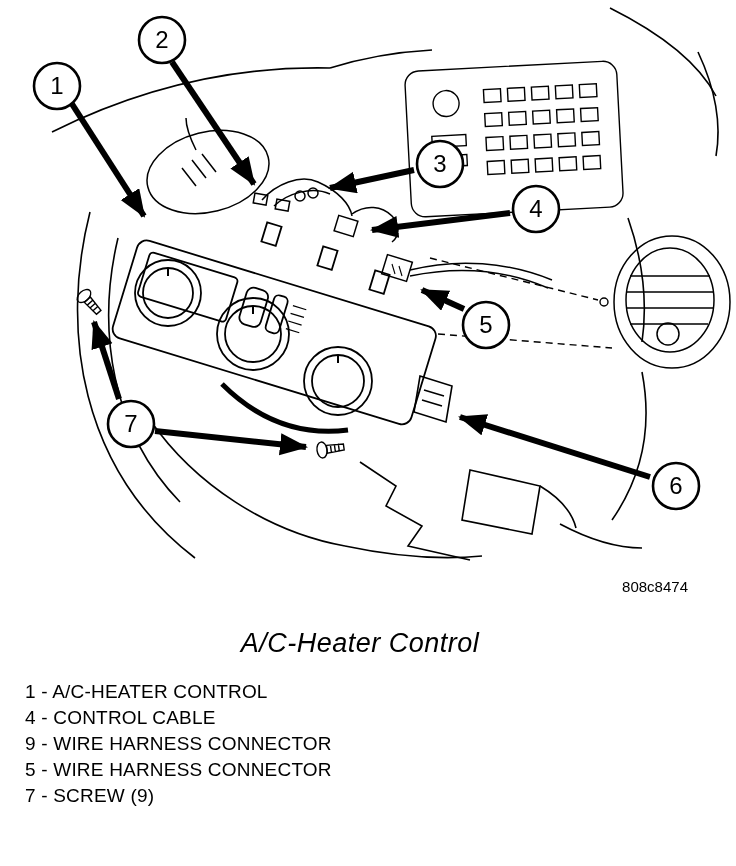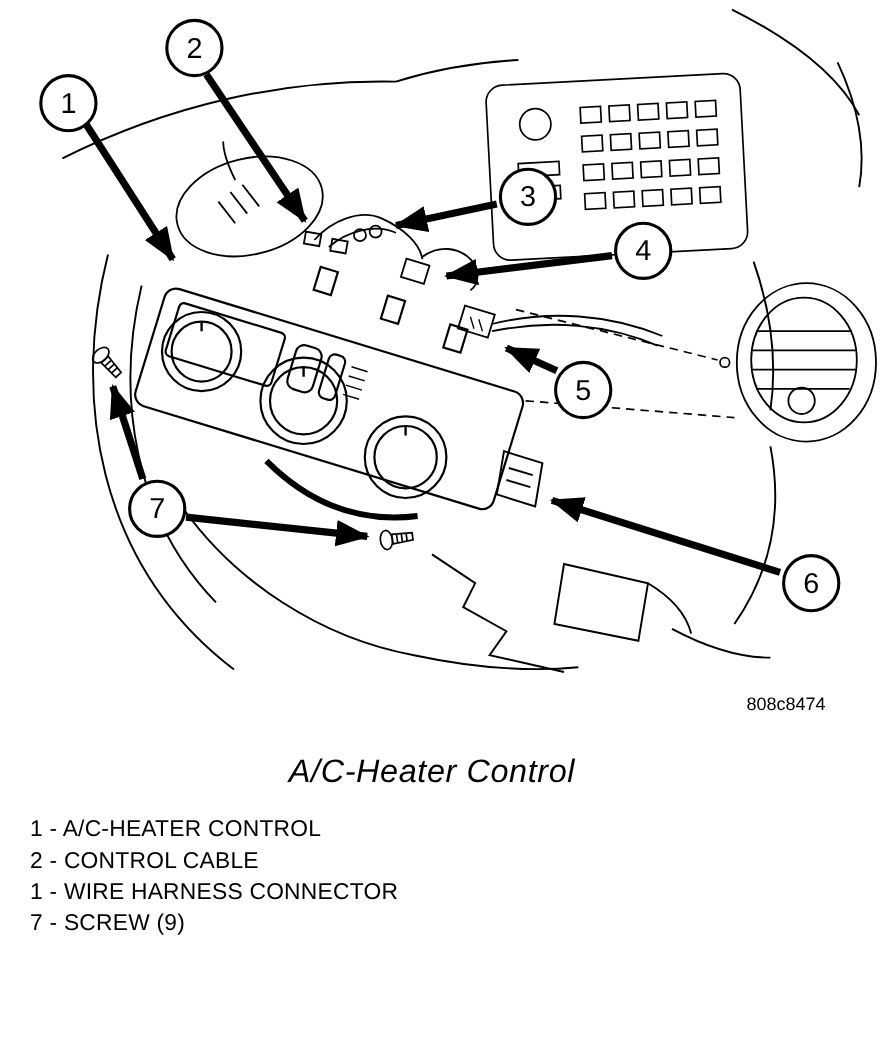--- a/index.html
+++ b/index.html
@@ -197,18 +197,19 @@
       </g>
     </g>
 
     <text class="fig-code" x="688" y="592" text-anchor="end">808c8474</text>
   </svg>
 
   <div class="figure-title">A/C-Heater Control</div>
 
   <ul class="legend">
     <li>1 - A/C-HEATER CONTROL</li>
-    <li>2 - CONTROL CABLE</li>
-    <li>1 - WIRE HARNESS CONNECTOR</li>
+    <li>4 - CONTROL CABLE</li>
+    <li>9 - WIRE HARNESS CONNECTOR</li>
+    <li>5 - WIRE HARNESS CONNECTOR</li>
     <li>7 - SCREW (9)</li>
   </ul>
 
 </div>
 
 </body></html>

